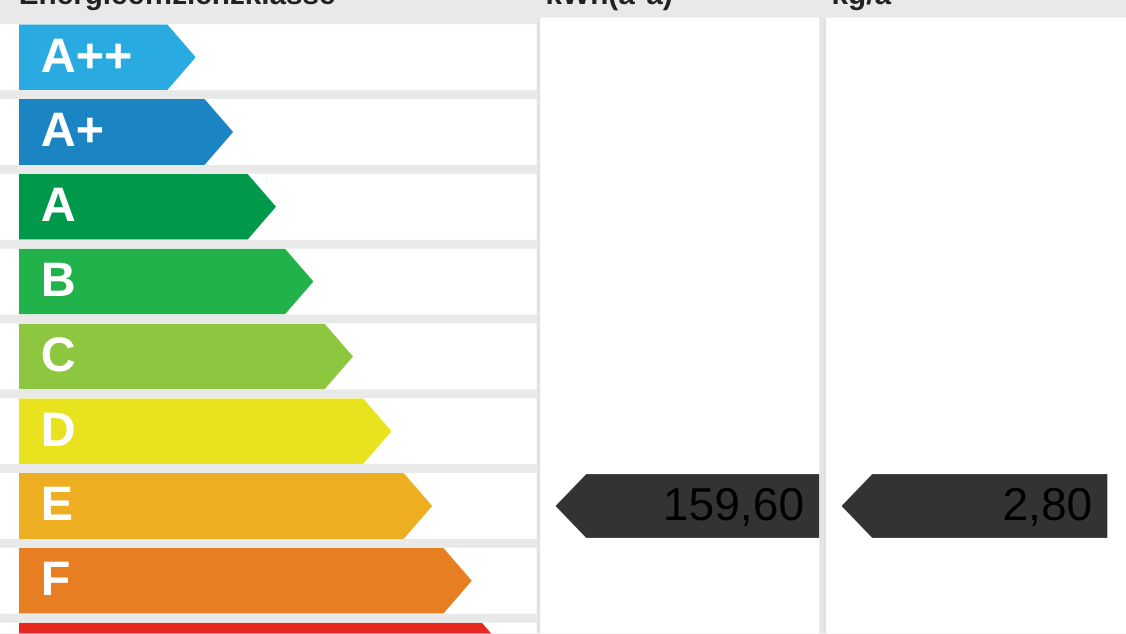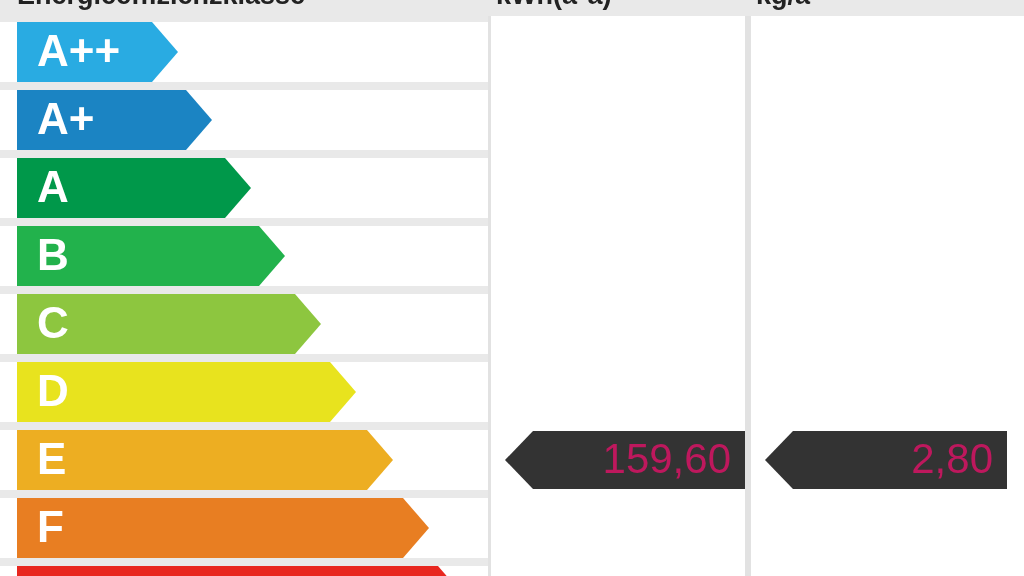--- a/index.html
+++ b/index.html
@@ -113,21 +113,21 @@
     width: 100%;
     height: 58px;
   }
   .badge-text {
     position: absolute;
     right: 14px;
     top: 0;
     height: 58px;
     line-height: 56px;
     font-size: 42px;
-    color: #be185d;
+    color: #000000;
     font-weight: normal;
     z-index: 2;
     white-space: nowrap;
   }
 </style>
 </head>
 <body>
 
 <div id="label-root">
 

